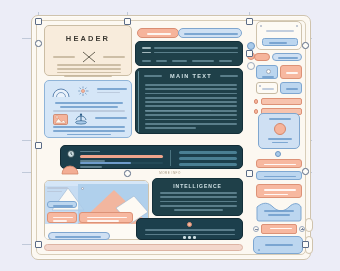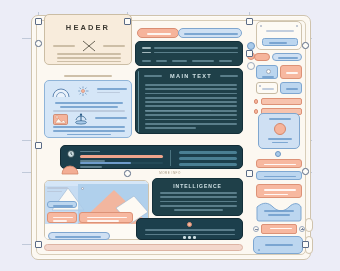--- a/index.html
+++ b/index.html
@@ -87,21 +87,21 @@
   <div class="guide-v" style="left:304px;top:22px;height:226px;"></div>
   <div class="guide-h" style="left:22px;top:38px;width:290px;"></div>
   <div class="guide-h" style="left:22px;top:140px;width:290px;"></div>
   <div class="guide-h" style="left:22px;top:172px;width:290px;"></div>
   <div class="guide-h" style="left:22px;top:244px;width:290px;"></div>
 
   <div class="canvas">
     <div class="canvas-inner"></div>
   </div>
 
-  <div class="panel p-cream" style="left:44px;top:14px;width:88px;height:51px;">
+  <div class="panel p-cream" style="left:44px;top:25px;width:88px;height:51px;">
     <div class="hdr-title" style="margin-top:8px;">HEADER</div>
 
     <div style="position:absolute;left:8px;top:24px;width:72px;height:13px;">
       <div class="ln warm" style="position:absolute;left:0;top:6px;width:22px;"></div>
       <div class="ln warm" style="position:absolute;right:0;top:6px;width:22px;"></div>
       <svg style="position:absolute;left:29px;top:1px;" width="14" height="12" viewBox="0 0 14 12">
         <path d="M1 1 L13 11 M13 1 L1 11" stroke="#6a6456" stroke-width="1" fill="none"></path>
       </svg>
     </div>
     <div style="position:absolute;left:12px;top:38px;width:64px;">

